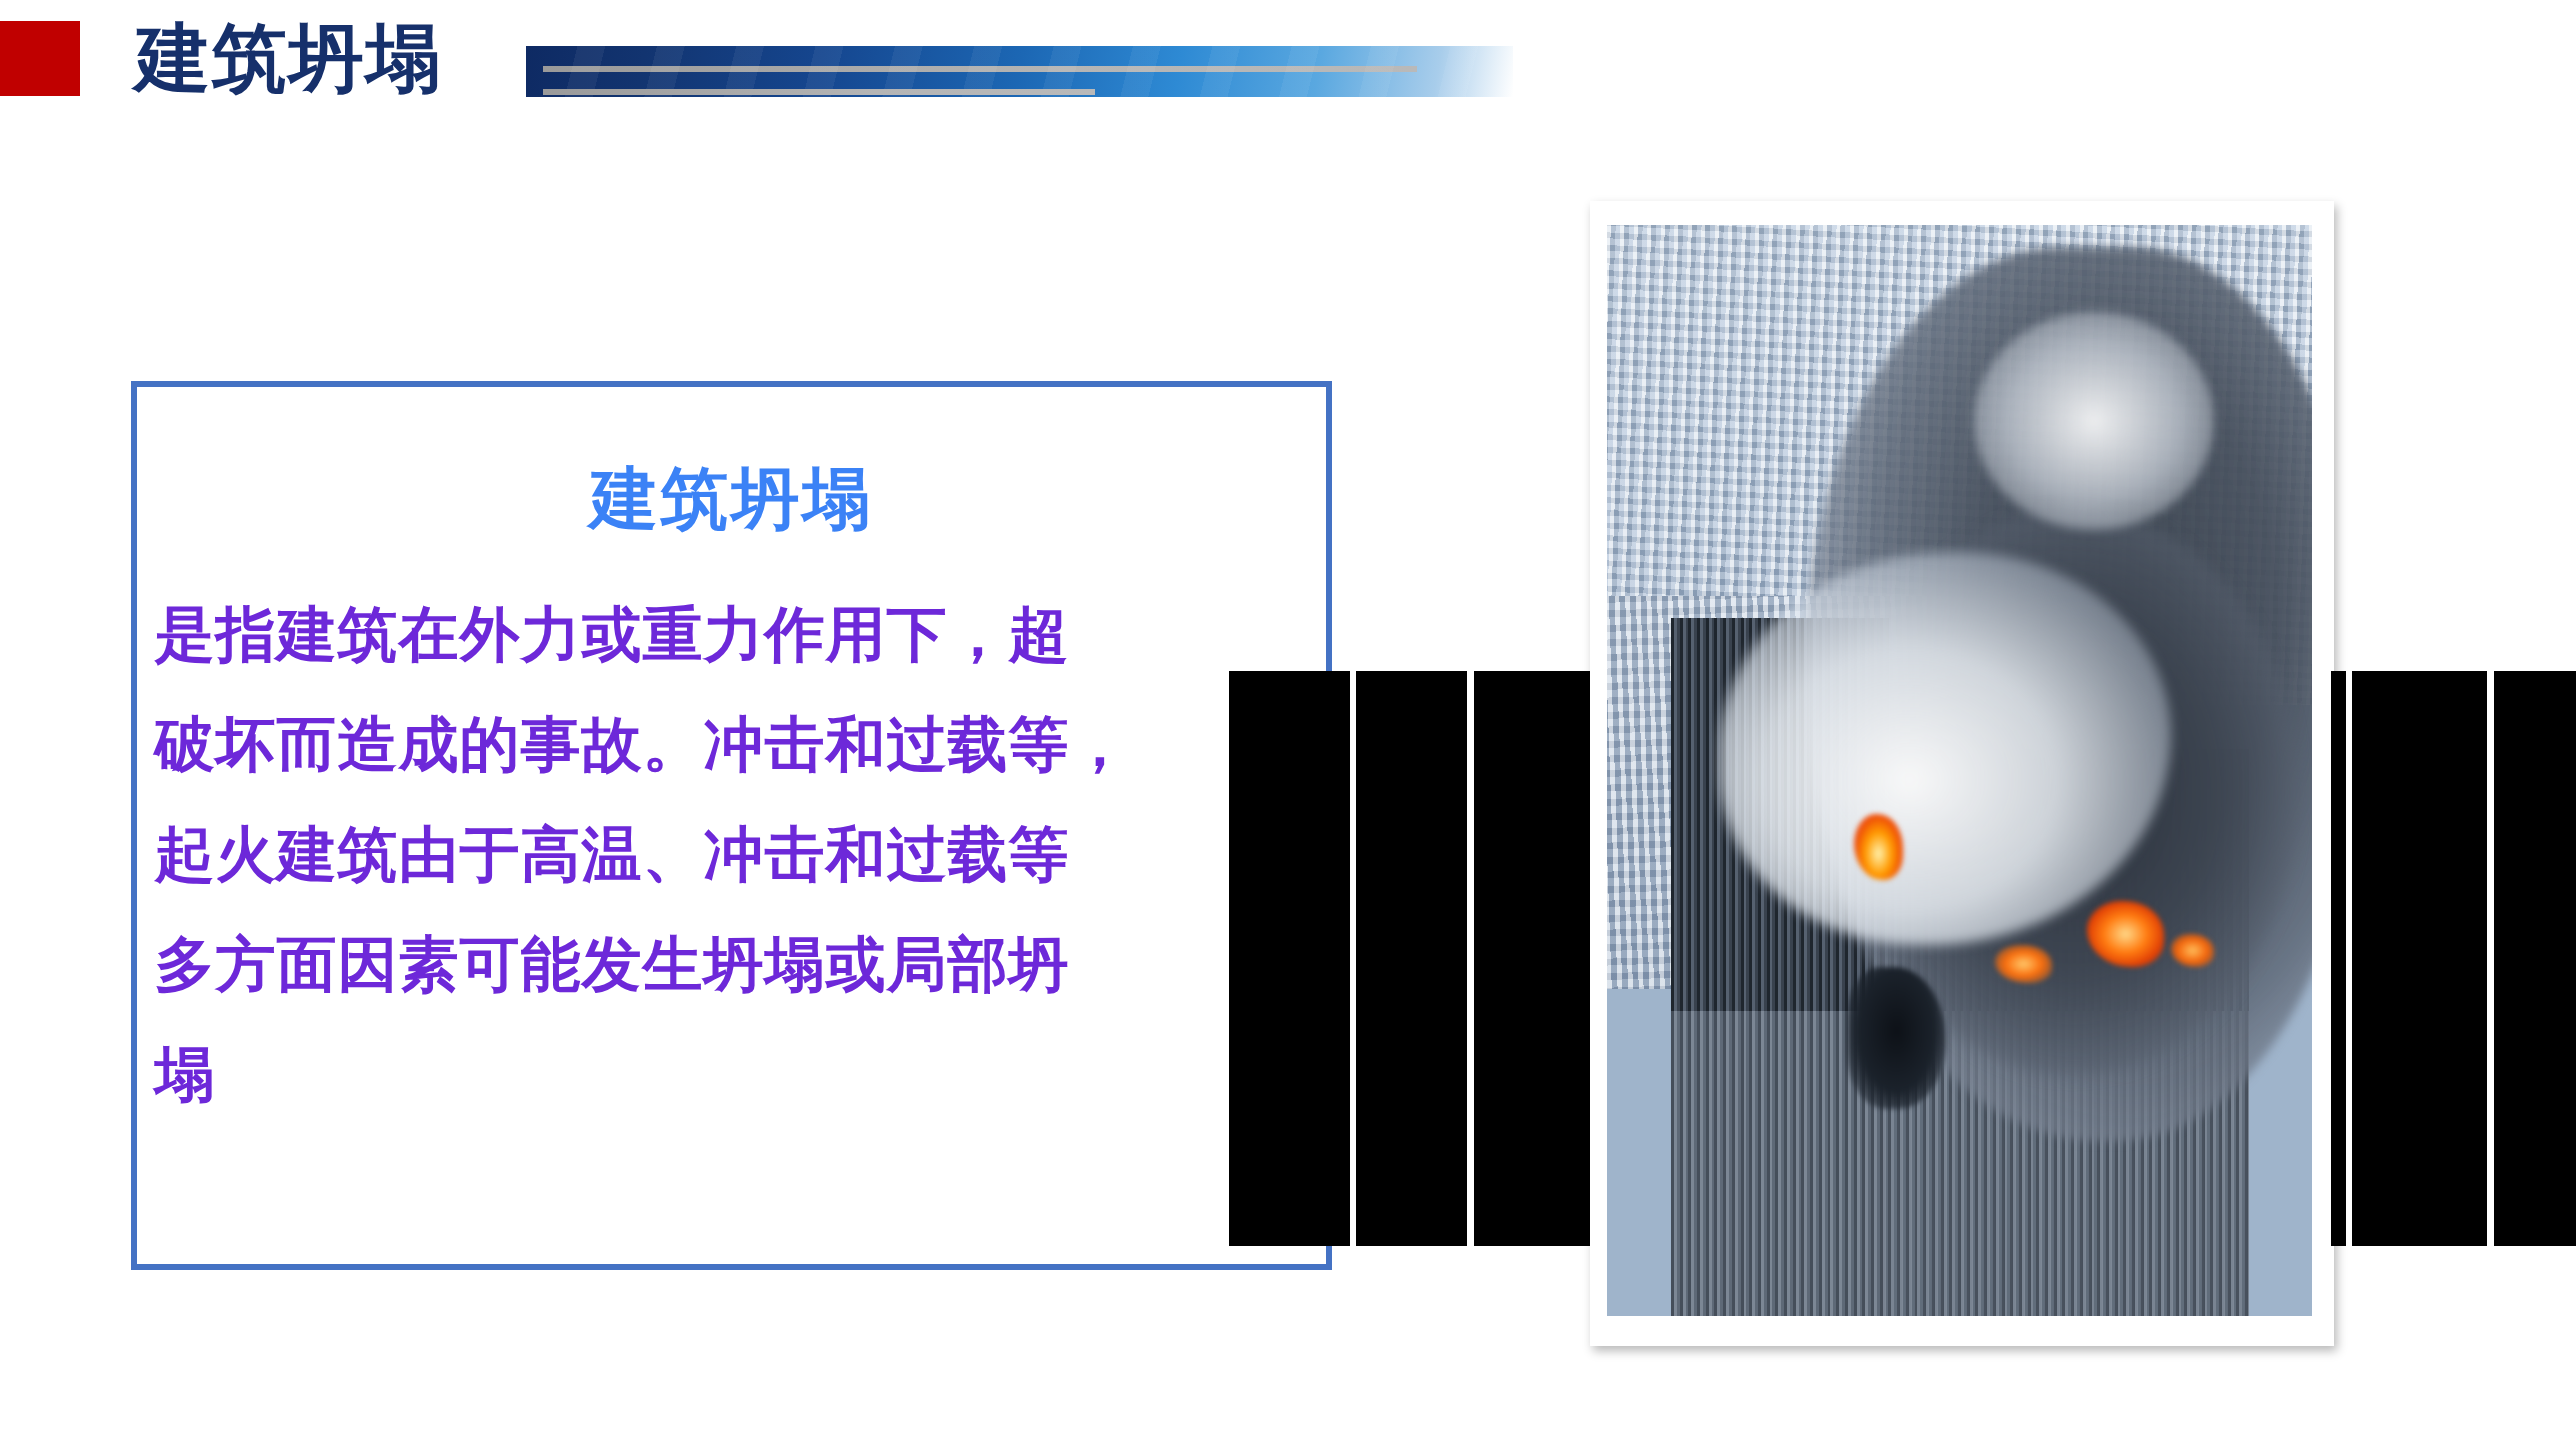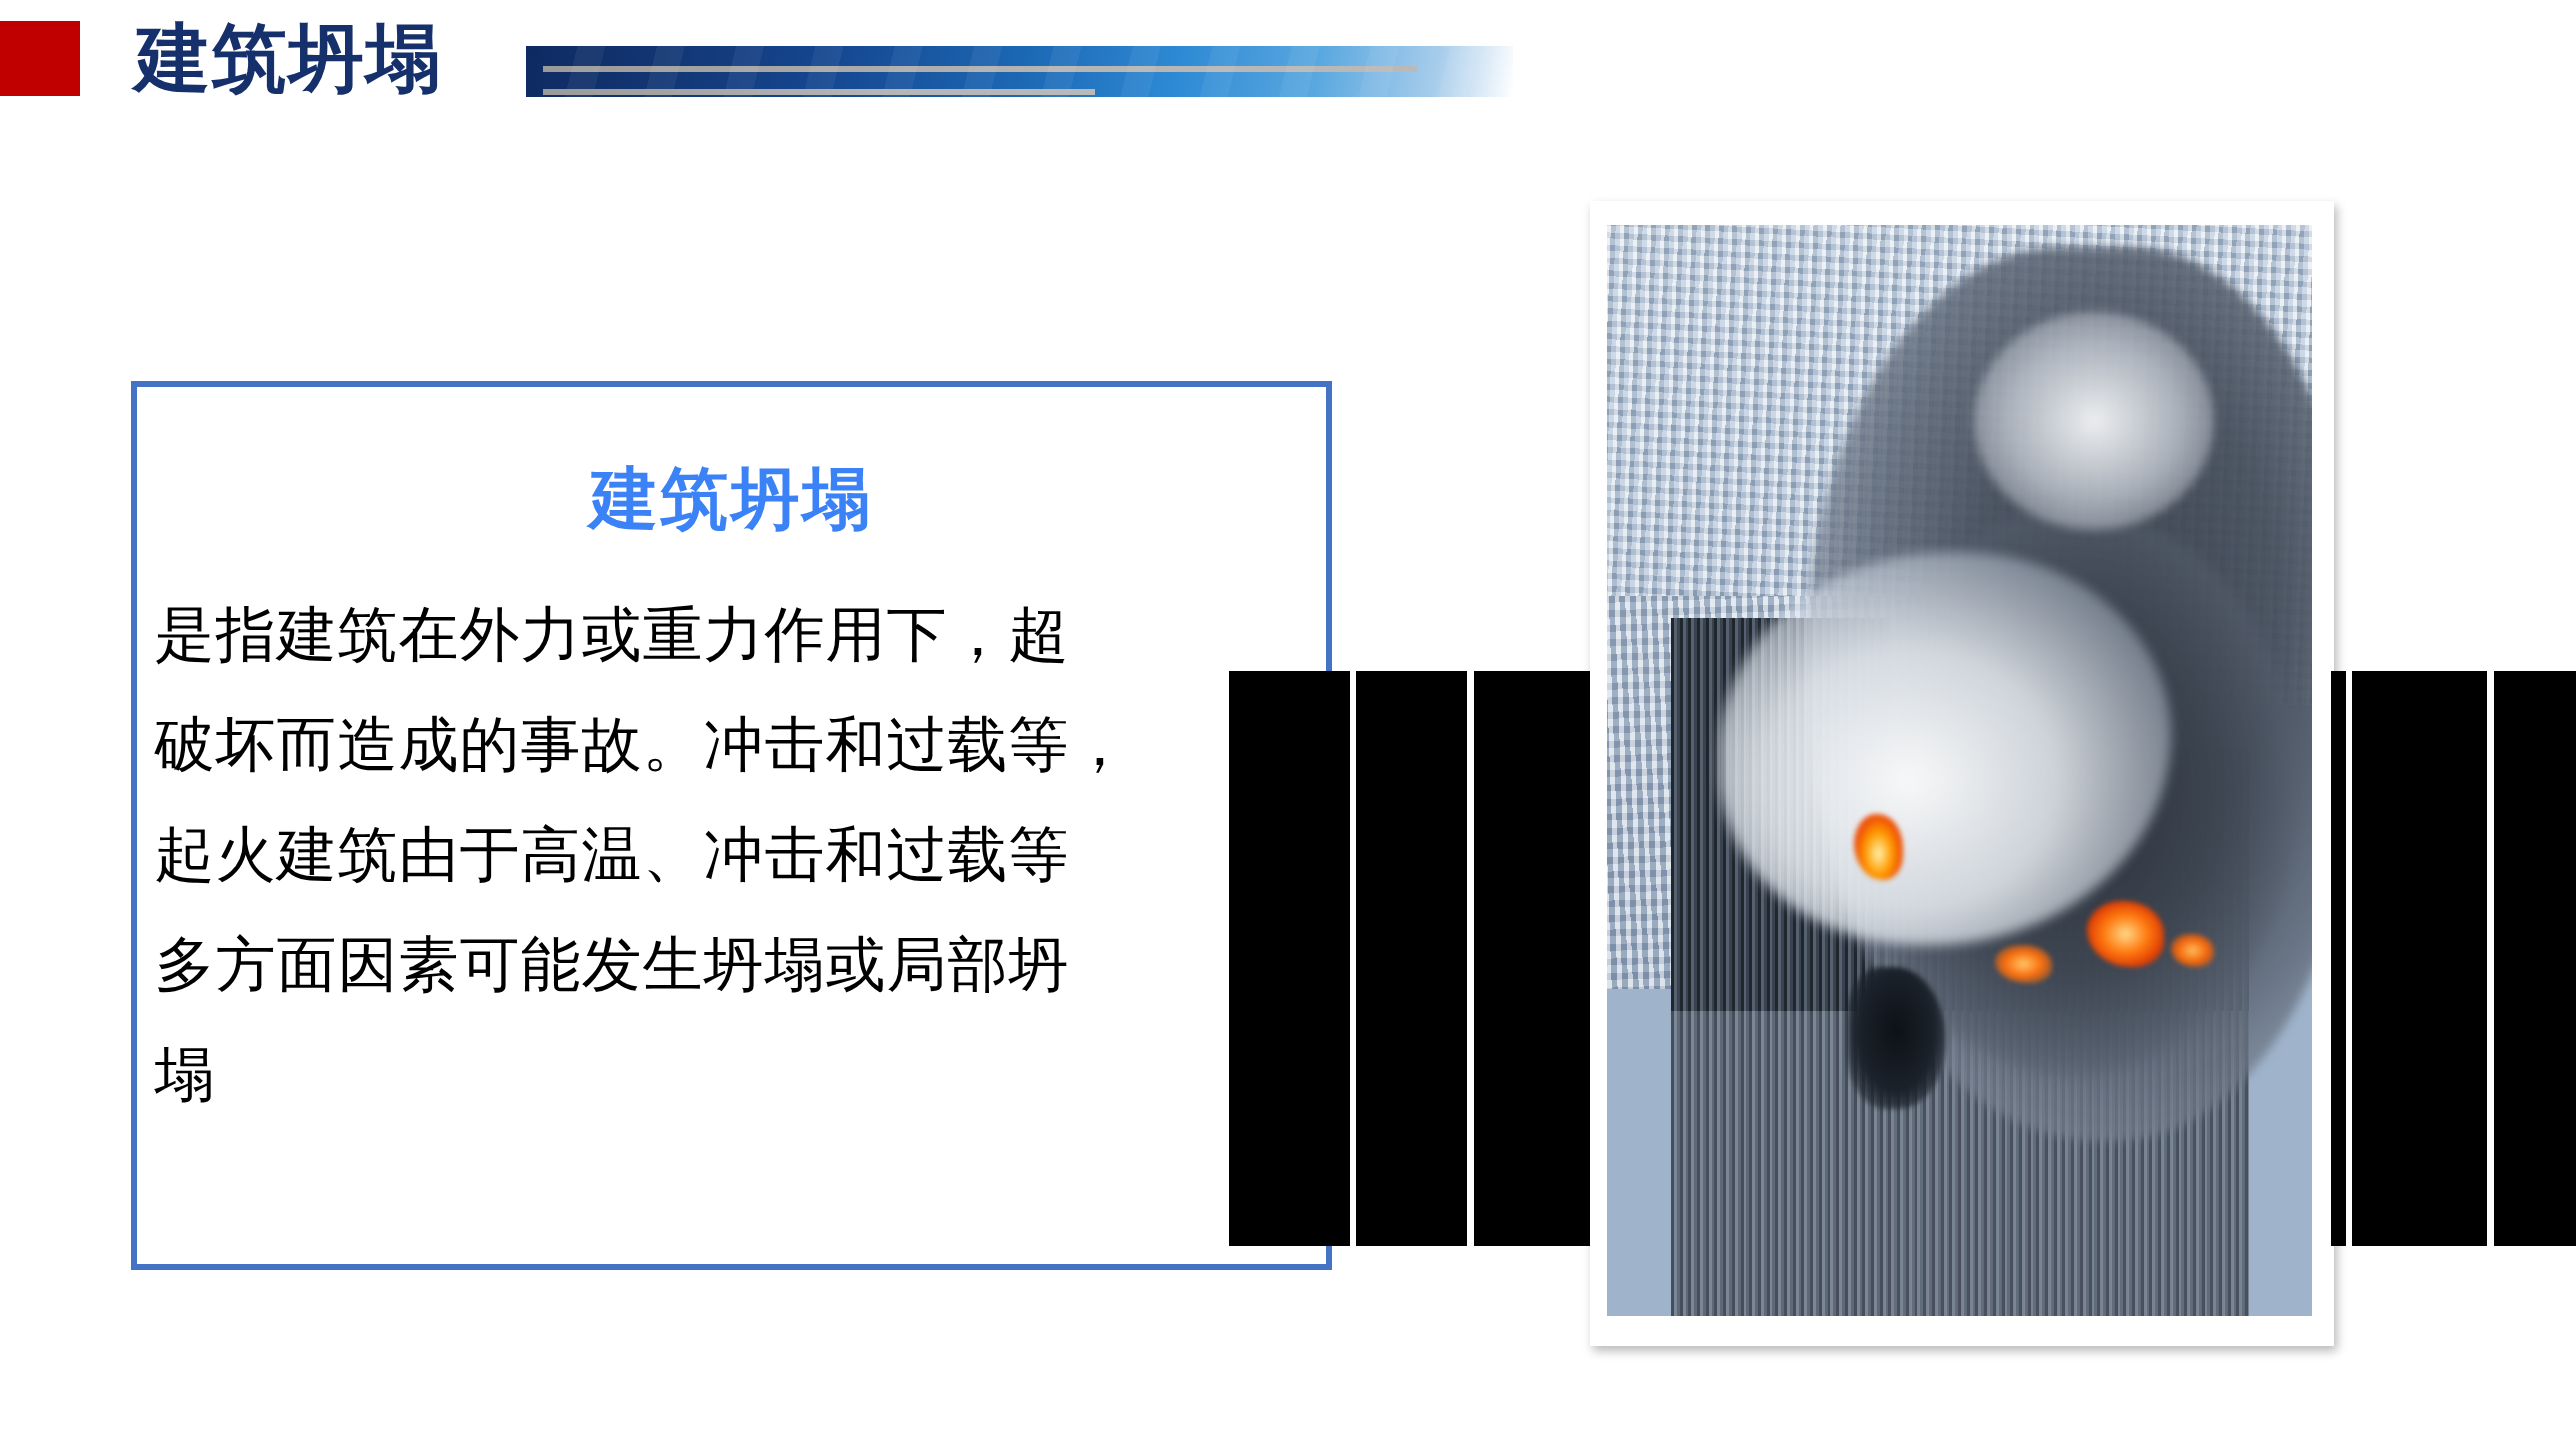--- a/index.html
+++ b/index.html
@@ -104,22 +104,22 @@
     color: #3b82f6;
     letter-spacing: 2.9px;
   }
   #body-paragraph {
     position: absolute;
     left: 17.4px;
     top: 193px;
     width: 1275px;
     font-size: 60px;
     line-height: 110px;
-    font-weight: normal;
-    color: #000000;
+    font-weight: bold;
+    color: #6d28d9;
     letter-spacing: 1px;
     white-space: pre-wrap;
   }
 
   
   #photo-frame {
     position: absolute;
     left: 1590px;
     top: 201px;
     width: 744px;

